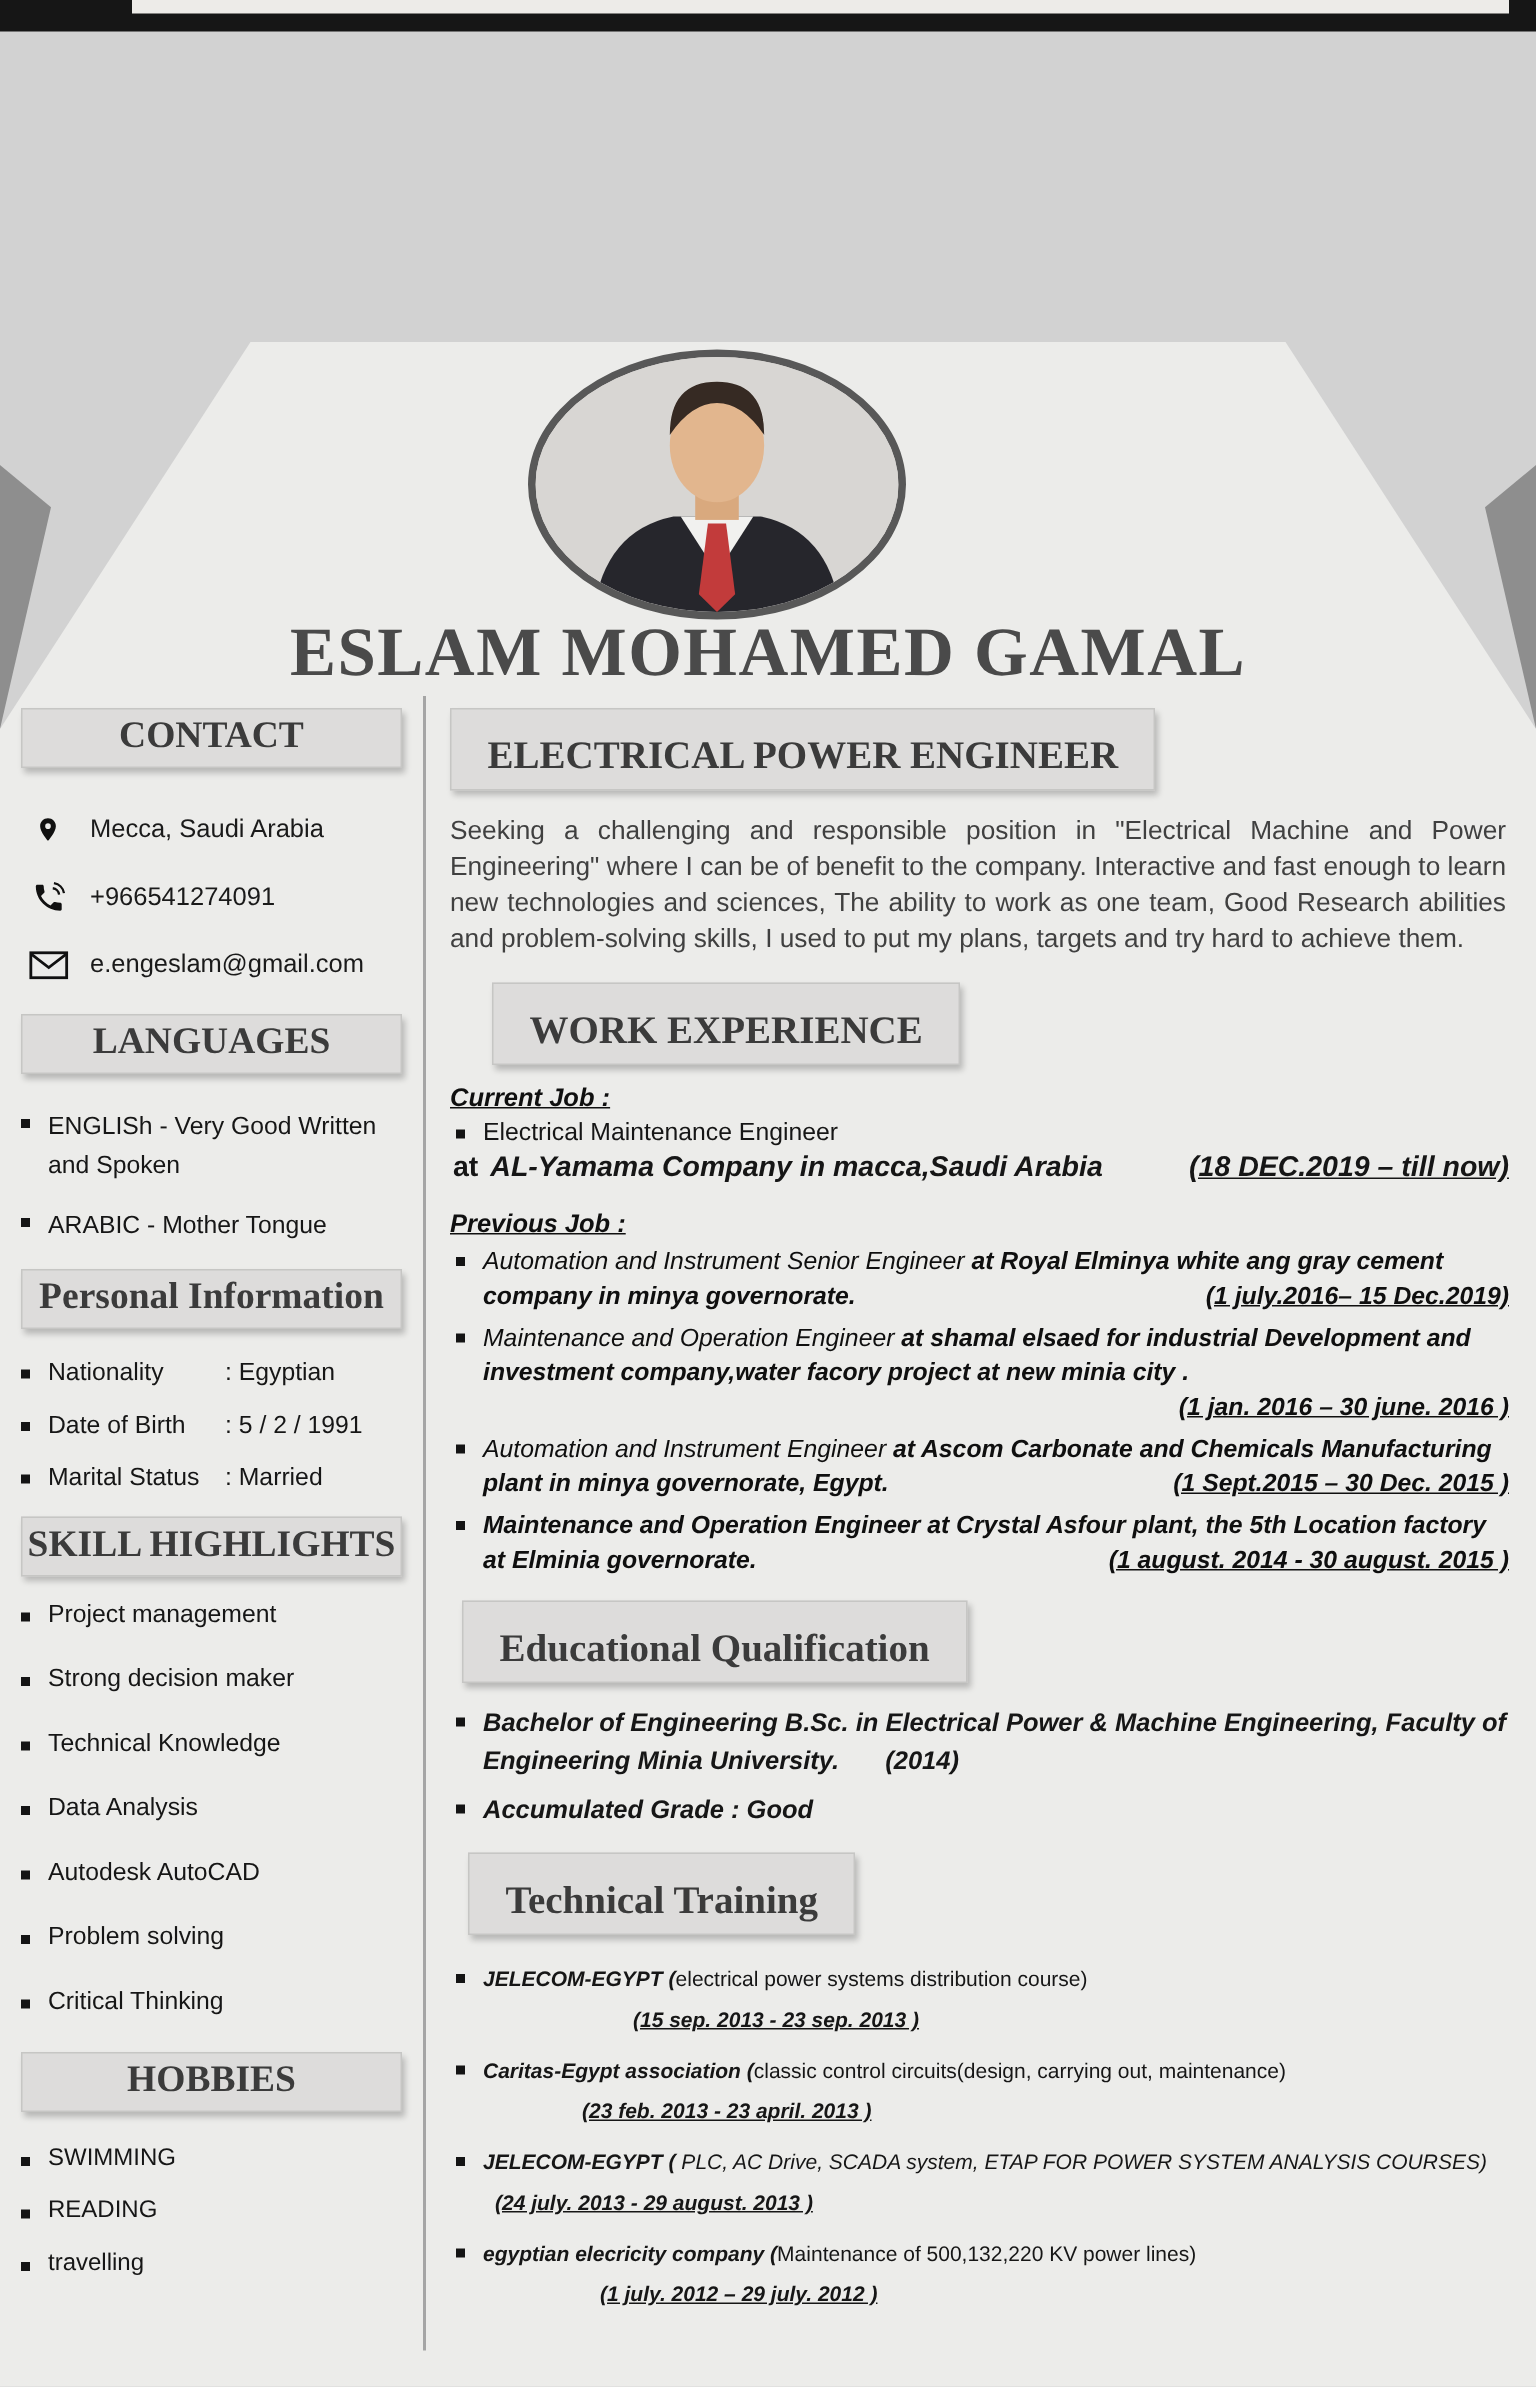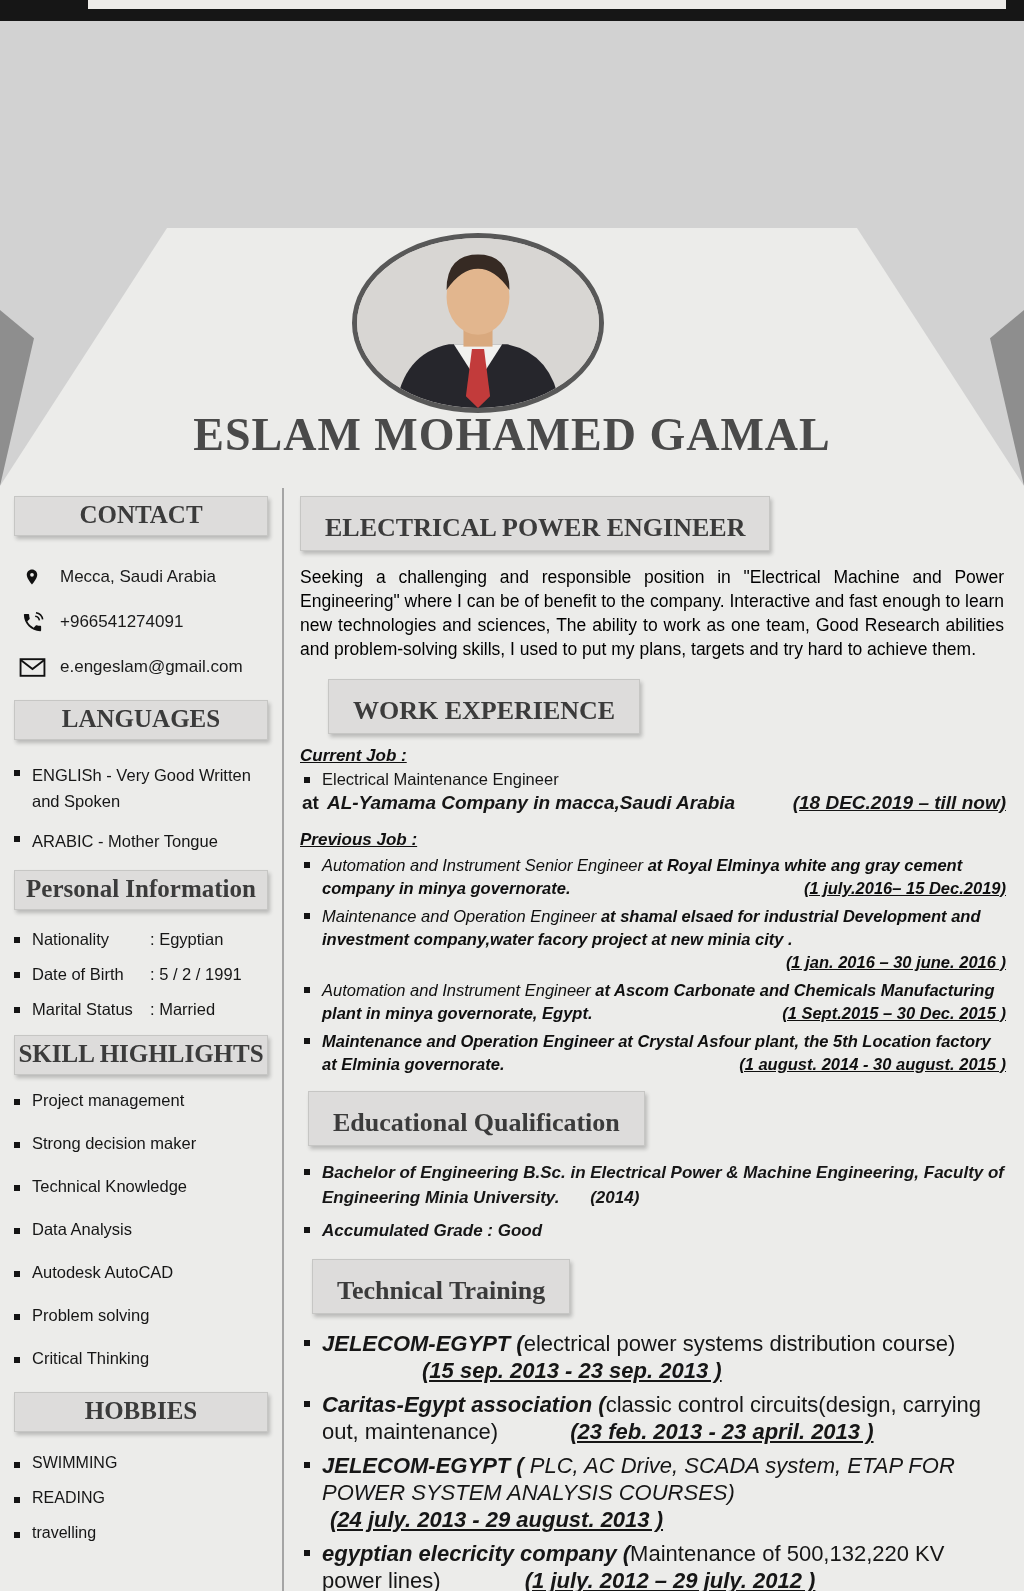--- a/index.html
+++ b/index.html
@@ -38,21 +38,21 @@
 
   
   .name {
     position:absolute; top:408px; left:0; width:1024px; z-index:4;
     text-align:center; font-family:"Liberation Serif", serif;
     font-weight:700; font-size:46px; line-height:54px;
     color:#4a4a4a; letter-spacing:1px;
   }
 
   
-  .columns { position:absolute; top:488px; left:0; width:1024px; height:1103px; display:flex; z-index:4; }
+  .columns { position:absolute; top:464px; left:0; width:1024px; height:1103px; display:flex; z-index:4; }
   .col-left  { width:284px; border-right:2px solid #a5a5a5; padding:8px 10px 0 12px; }
   .col-right { flex:1; padding:6px 18px 0 16px; }
 
   
   .hbox {
     background:#dddcdb; border:1px solid #c6c6c4;
     box-shadow:2px 3px 4px rgba(0,0,0,0.22);
     font-family:"Liberation Serif", serif; font-weight:700; color:#3b3b3b;
   }
   .col-left .hbox { display:block; text-align:center; font-size:25px; padding:4px 0 6px; margin:0 4px 0 2px; }
@@ -80,21 +80,21 @@
   .skills-list { margin:16px 0 18px 0; }
   .skills-list .li { font-size:16.5px; margin-bottom:24px; }
 
   .hobbies-list { margin:22px 0 0 0; }
   .hobbies-list .li { font-size:16px; margin-bottom:17px; }
 
   
   .title-box { margin:2px 0 12px 0; }
   .summary {
     font-size:17.5px; line-height:24px; text-align:justify;
-    color:#000000; margin:2px 2px 16px 0;
+    color:#404040; margin:2px 2px 16px 0;
   }
   .work-box { margin:2px 0 10px 28px; }
 
   .job-label {
     font-weight:700; font-style:italic; text-decoration:underline;
     font-size:17px; color:#101010; margin:2px 0 4px 0;
   }
   .job-label.prev { margin-top:16px; }
 
   .role-line { position:relative; padding-left:22px; font-size:16.5px; margin:2px 0 3px 0; }
@@ -117,21 +117,21 @@
 
   .edu-box { margin:10px 0 14px 8px; }
   .edu-item {
     position:relative; padding-left:22px; font-weight:700; font-style:italic;
     font-size:17px; line-height:25px; margin-bottom:8px;
   }
   .edu-item > .sq { position:absolute; left:4px; top:9px; }
   .edu-year { margin-left:26px; }
 
   .train-box { margin:8px 0 16px 12px; }
-  .t-item { position:relative; padding-left:22px; font-size:22px; line-height:27px; margin-bottom:7px; }
+  .t-item { position:relative; padding-left:22px; font-size:14px; line-height:27px; margin-bottom:7px; }
   .t-item > .sq { position:absolute; left:4px; top:10px; }
   .t-name { font-weight:700; font-style:italic; }
   .t-desc.it { font-style:italic; }
   .t-date { font-weight:700; font-style:italic; text-decoration:underline; white-space:nowrap; }
   .t-date.d1 { display:block; padding-left:100px; }
   .t-date.d2 { margin-left:66px; }
   .t-date.d3 { margin-left:8px; }
   .t-date.d4 { margin-left:78px; }
   .t-date.d5 { margin-left:190px; }
 </style>

